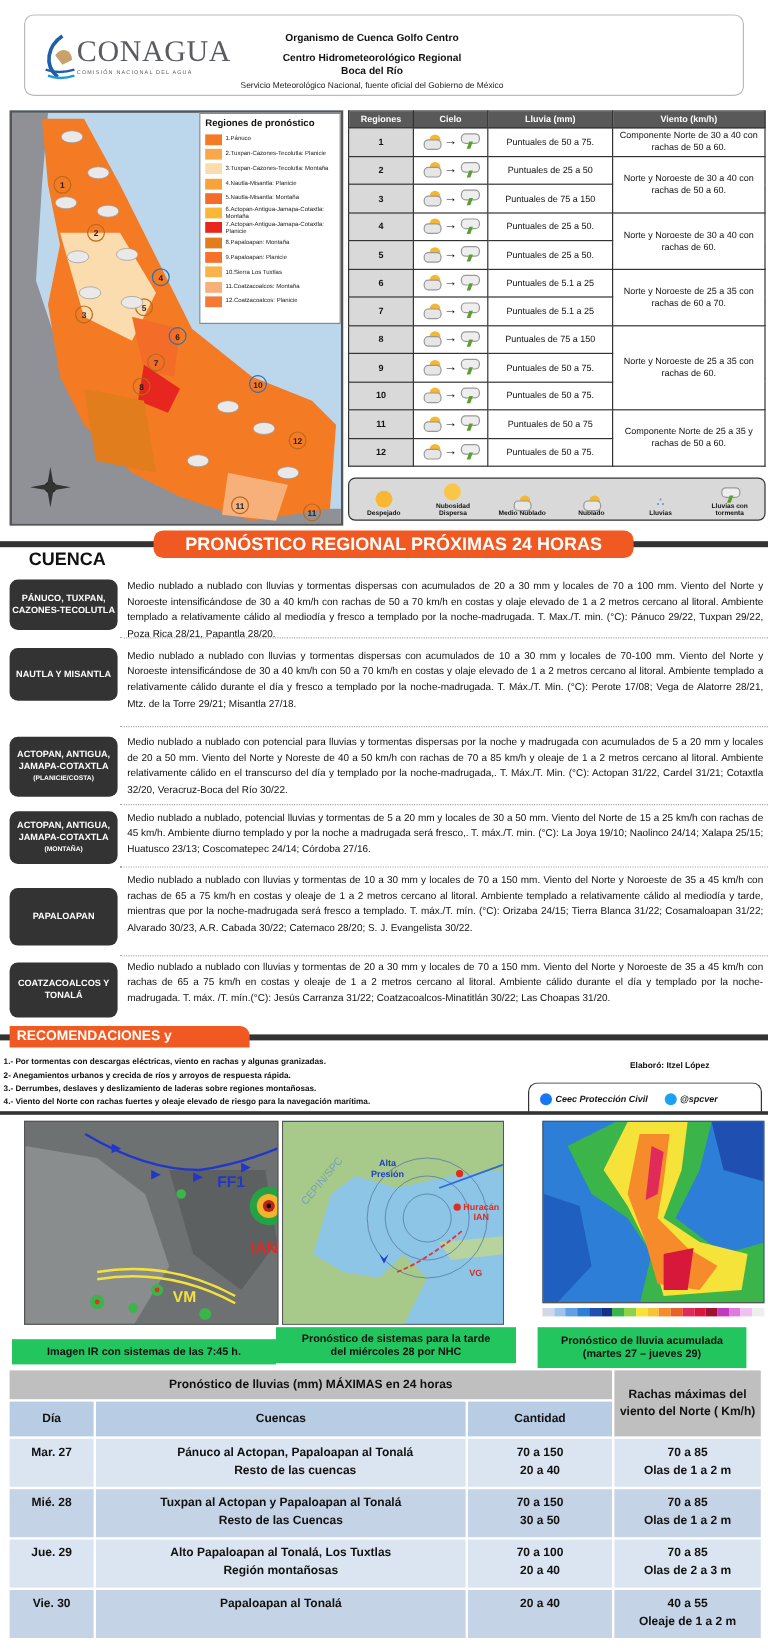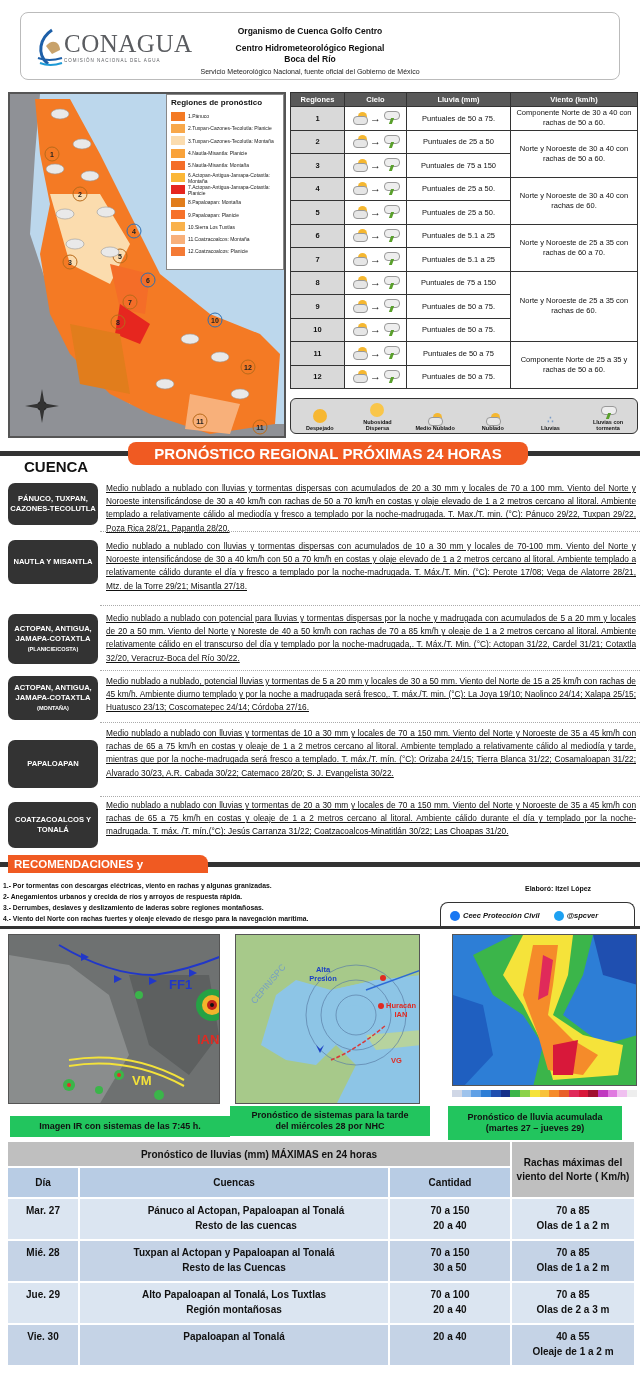--- a/index.html
+++ b/index.html
@@ -36,35 +36,35 @@
 .iconleg{left:290px;top:398px;width:348px;height:36px;background:#d9d9d9;border:1.5px solid #333;border-radius:6px;display:flex;justify-content:space-around;align-items:flex-end;padding-bottom:2px;}
 .il{display:flex;flex-direction:column;align-items:center;font-size:5.5px;font-weight:bold;text-align:center;width:50px;}
 .il .ic{width:14px;height:14px;border-radius:50%;background:#f7b731;margin-bottom:2px;}
 
 .band{left:0;top:451px;width:640px;height:5px;background:#333;}
 .banner{left:128px;top:442px;width:400px;height:23px;background:#f05a22;border-radius:8px 8px 8px 8px;color:#fff;font-weight:bold;font-size:15px;text-align:center;line-height:23px;}
 .cuenca{left:24px;top:458px;font-weight:bold;font-size:15px;}
 
 .blabel{position:absolute;left:8px;width:90px;background:#333;color:#fff;border-radius:7px;font-weight:bold;font-size:7.6px;text-align:center;display:flex;flex-direction:column;justify-content:center;line-height:10px;align-items:center;}
 .blabel small{font-size:5.6px;}
-.btext{position:absolute;left:106px;width:530px;font-size:8.3px;line-height:13.2px;text-align:justify;color:#111;text-decoration:underline;}
+.btext{position:absolute;left:106px;width:530px;font-size:8.3px;line-height:13.2px;text-align:justify;color:#111;}
 .dots{position:absolute;left:100px;width:540px;border-top:1px dotted #aaa;}
 
 .rec-band{left:0;top:862px;width:640px;height:5px;background:#333;}
 .rec-banner{left:8px;top:855px;width:200px;height:18px;background:#f05a22;border-radius:0 8px 0 0;color:#fff;font-weight:bold;font-size:11.5px;line-height:18px;padding-left:6px;}
 .rec-item{position:absolute;left:3px;font-size:6.8px;font-weight:bold;color:#111;}
 .elab{left:525px;top:885px;font-size:7px;font-weight:bold;}
 .social{left:450px;top:911px;font-size:7.5px;font-weight:bold;font-style:italic;display:flex;gap:14px;align-items:center;}
 .s-ic{display:inline-block;width:10px;height:10px;border-radius:50%;background:#1877f2;margin-right:3px;vertical-align:middle;}
 .s-ic.tw{background:#1da1f2;}
 .bot-band{left:0;top:926px;width:640px;height:3px;background:#333;}
 .soc-frame{left:440px;top:902px;width:195px;height:26px;border:1px solid #333;border-bottom:none;border-radius:8px 8px 0 0;}
 
 .img{position:absolute;top:934px;height:170px;border:1.5px solid #555;overflow:hidden;}
-.img1{left:8px;width:212px;background:#6f7272;}
+.img1{left:20px;width:212px;background:#6f7272;}
 .img2{left:235px;width:185px;background:#8cc6e8;}
 .img3{left:452px;width:185px;height:152px;background:#2d7ed6;}
 .scale{left:452px;top:1090px;width:185px;height:10px;display:flex;}
 .scale span{flex:1;height:7px;}
 .cap{position:absolute;background:#22c55e;font-weight:bold;font-size:9px;text-align:center;display:flex;align-items:center;justify-content:center;line-height:11px;}
 
 .btab{left:6px;top:1140px;width:630px;border-collapse:separate;border-spacing:2px;font-weight:bold;}
 .btab th{background:#bfbfbf;font-size:10px;height:24px;}
 .btab th.sub{background:#b8cce4;}
 .btab td{background:#dbe5f1;text-align:center;font-size:10px;line-height:15px;vertical-align:top;padding-top:4px;height:40px;}

